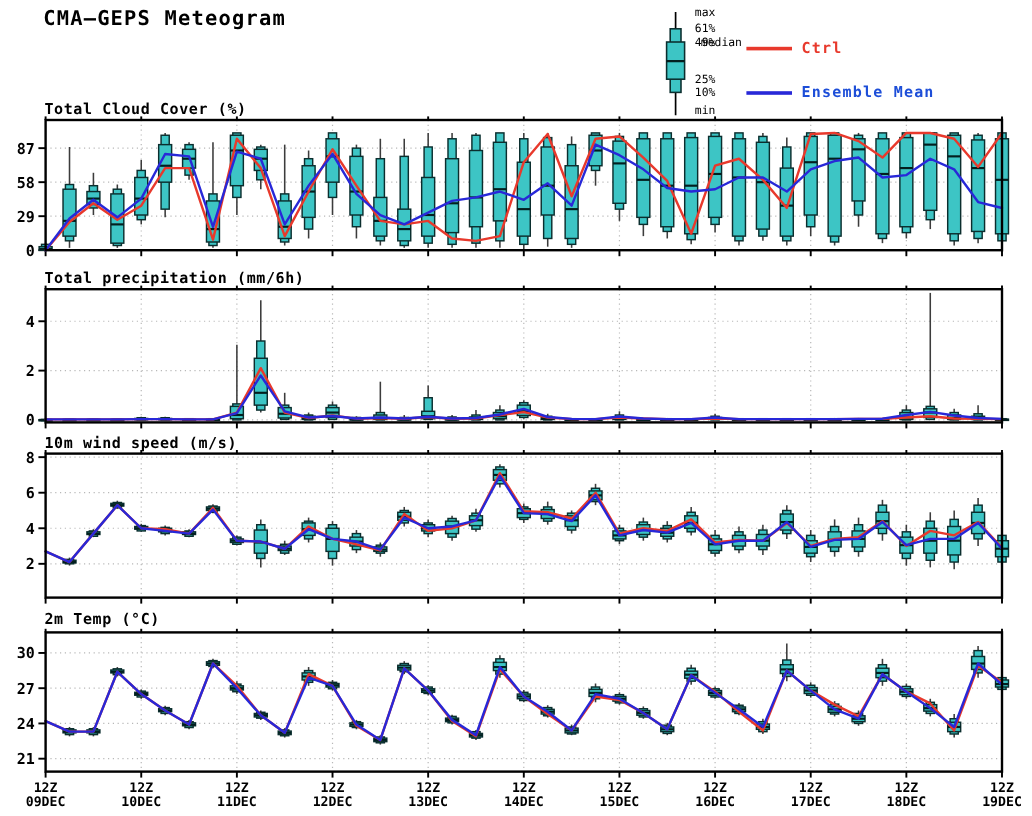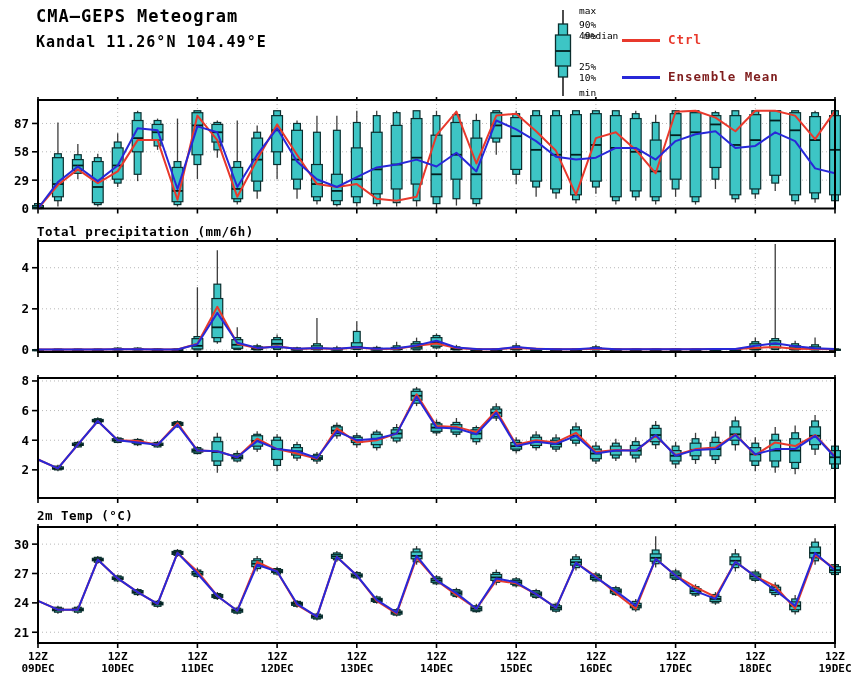--- a/index.html
+++ b/index.html
@@ -22,42 +22,43 @@
   .lg-lab{position:absolute;left:579px;font-size:9.5px;font-weight:normal;white-space:nowrap;}
   .lg-line{position:absolute;width:38px;height:3px;}
   .lg-series{position:absolute;left:668px;font-size:12.5px;font-weight:bold;letter-spacing:1px;white-space:nowrap;}
 </style>
 </head>
 <body>
 
 <div id="stage">
 
   <div class="hdr t1">CMA—GEPS Meteogram</div>
-  <div class="hdr t2">Kandal 11.26°N 104.49°E</div>
 
   <svg style="position:absolute;left:549px;top:8px;" width="28" height="92">
     <line x1="14" y1="2" x2="14" y2="88" stroke="#000" stroke-width="1.4"></line>
     <rect x="9.5" y="16" width="9" height="53" fill="#3dc5c5" stroke="#0b2e2e" stroke-width="1.3"></rect>
     <rect x="6.5" y="27" width="15" height="31" fill="#3dc5c5" stroke="#0b2e2e" stroke-width="1.3"></rect>
     <line x1="6.5" y1="43" x2="21.5" y2="43" stroke="#031f1f" stroke-width="1.8"></line>
   </svg>
   <div class="lg-lab" style="top:5px">max</div>
-  <div class="lg-lab" style="top:19px">90%</div>
+  <div class="lg-lab" style="top:19px">61%</div>
   <div class="lg-lab" style="top:30px">49%</div>
   <div class="lg-lab" style="top:30px;left:584px">median</div>
   <div class="lg-lab" style="top:61px">25%</div>
   <div class="lg-lab" style="top:72px">10%</div>
   <div class="lg-lab" style="top:87px">min</div>
 
   <div class="lg-line" style="left:622px;top:39px;background:#e8392c"></div>
   <div class="lg-series" style="top:32px;color:#e8392c">Ctrl</div>
   <div class="lg-line" style="left:622px;top:76px;background:#2828d8"></div>
-  <div class="lg-series" style="top:69px;color:#7f1d1d">Ensemble Mean</div>
+  <div class="lg-series" style="top:69px;color:#1d4ed8">Ensemble Mean</div>
 
+  <div class="ptitle" style="top:83px">Total Cloud Cover (%)</div>
   <div class="ptitle" style="top:224px">Total precipitation (mm/6h)</div>
+  <div class="ptitle" style="top:361px">10m wind speed (m/s)</div>
   <div class="ptitle" style="top:508px">2m Temp (°C)</div>
 
   <svg id="chart" width="860" height="680" viewBox="0 0 860 680">
       <line x1="38" x2="835" y1="208.5" y2="208.5" class="grid"></line>
       <line x1="32" x2="38" y1="208.5" y2="208.5" class="tick"></line>
       <text x="29" y="213" text-anchor="end" class="ylab">0</text>
       <line x1="38" x2="835" y1="180.15315315315314" y2="180.15315315315314" class="grid"></line>
       <line x1="32" x2="38" y1="180.15315315315314" y2="180.15315315315314" class="tick"></line>
       <text x="29" y="184.65315315315314" text-anchor="end" class="ylab">29</text>
       <line x1="38" x2="835" y1="151.8063063063063" y2="151.8063063063063" class="grid"></line>

